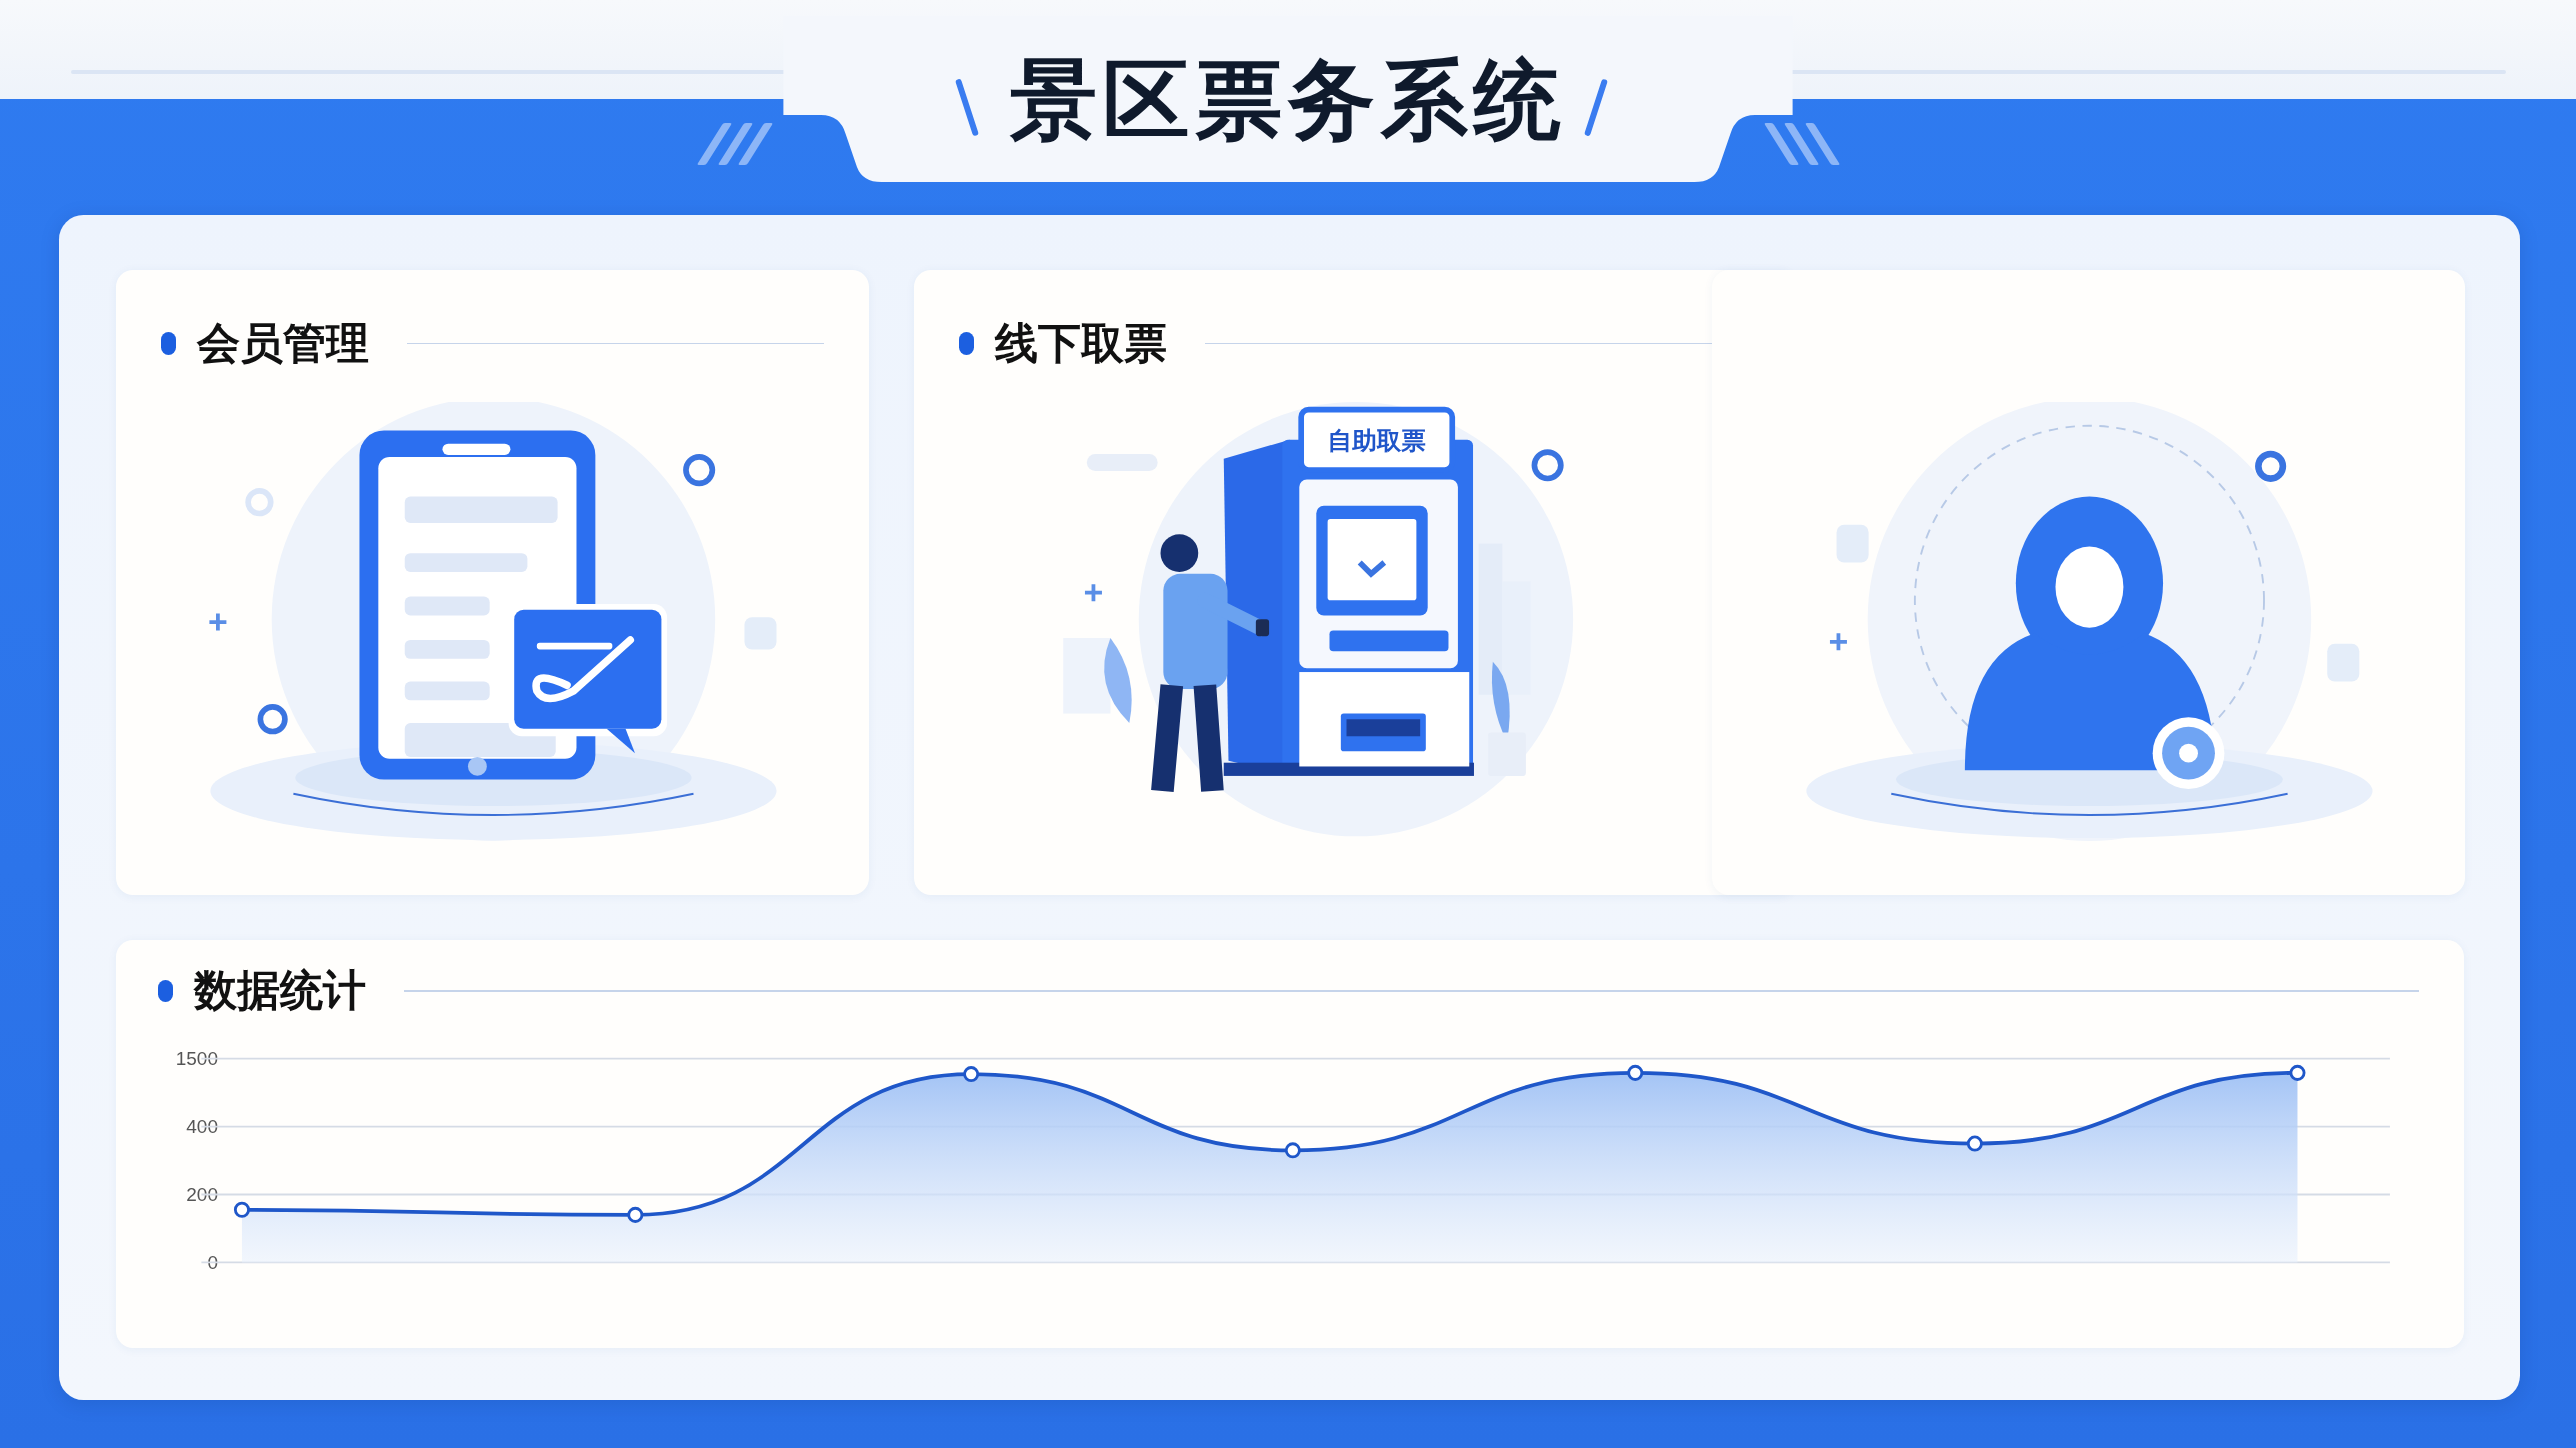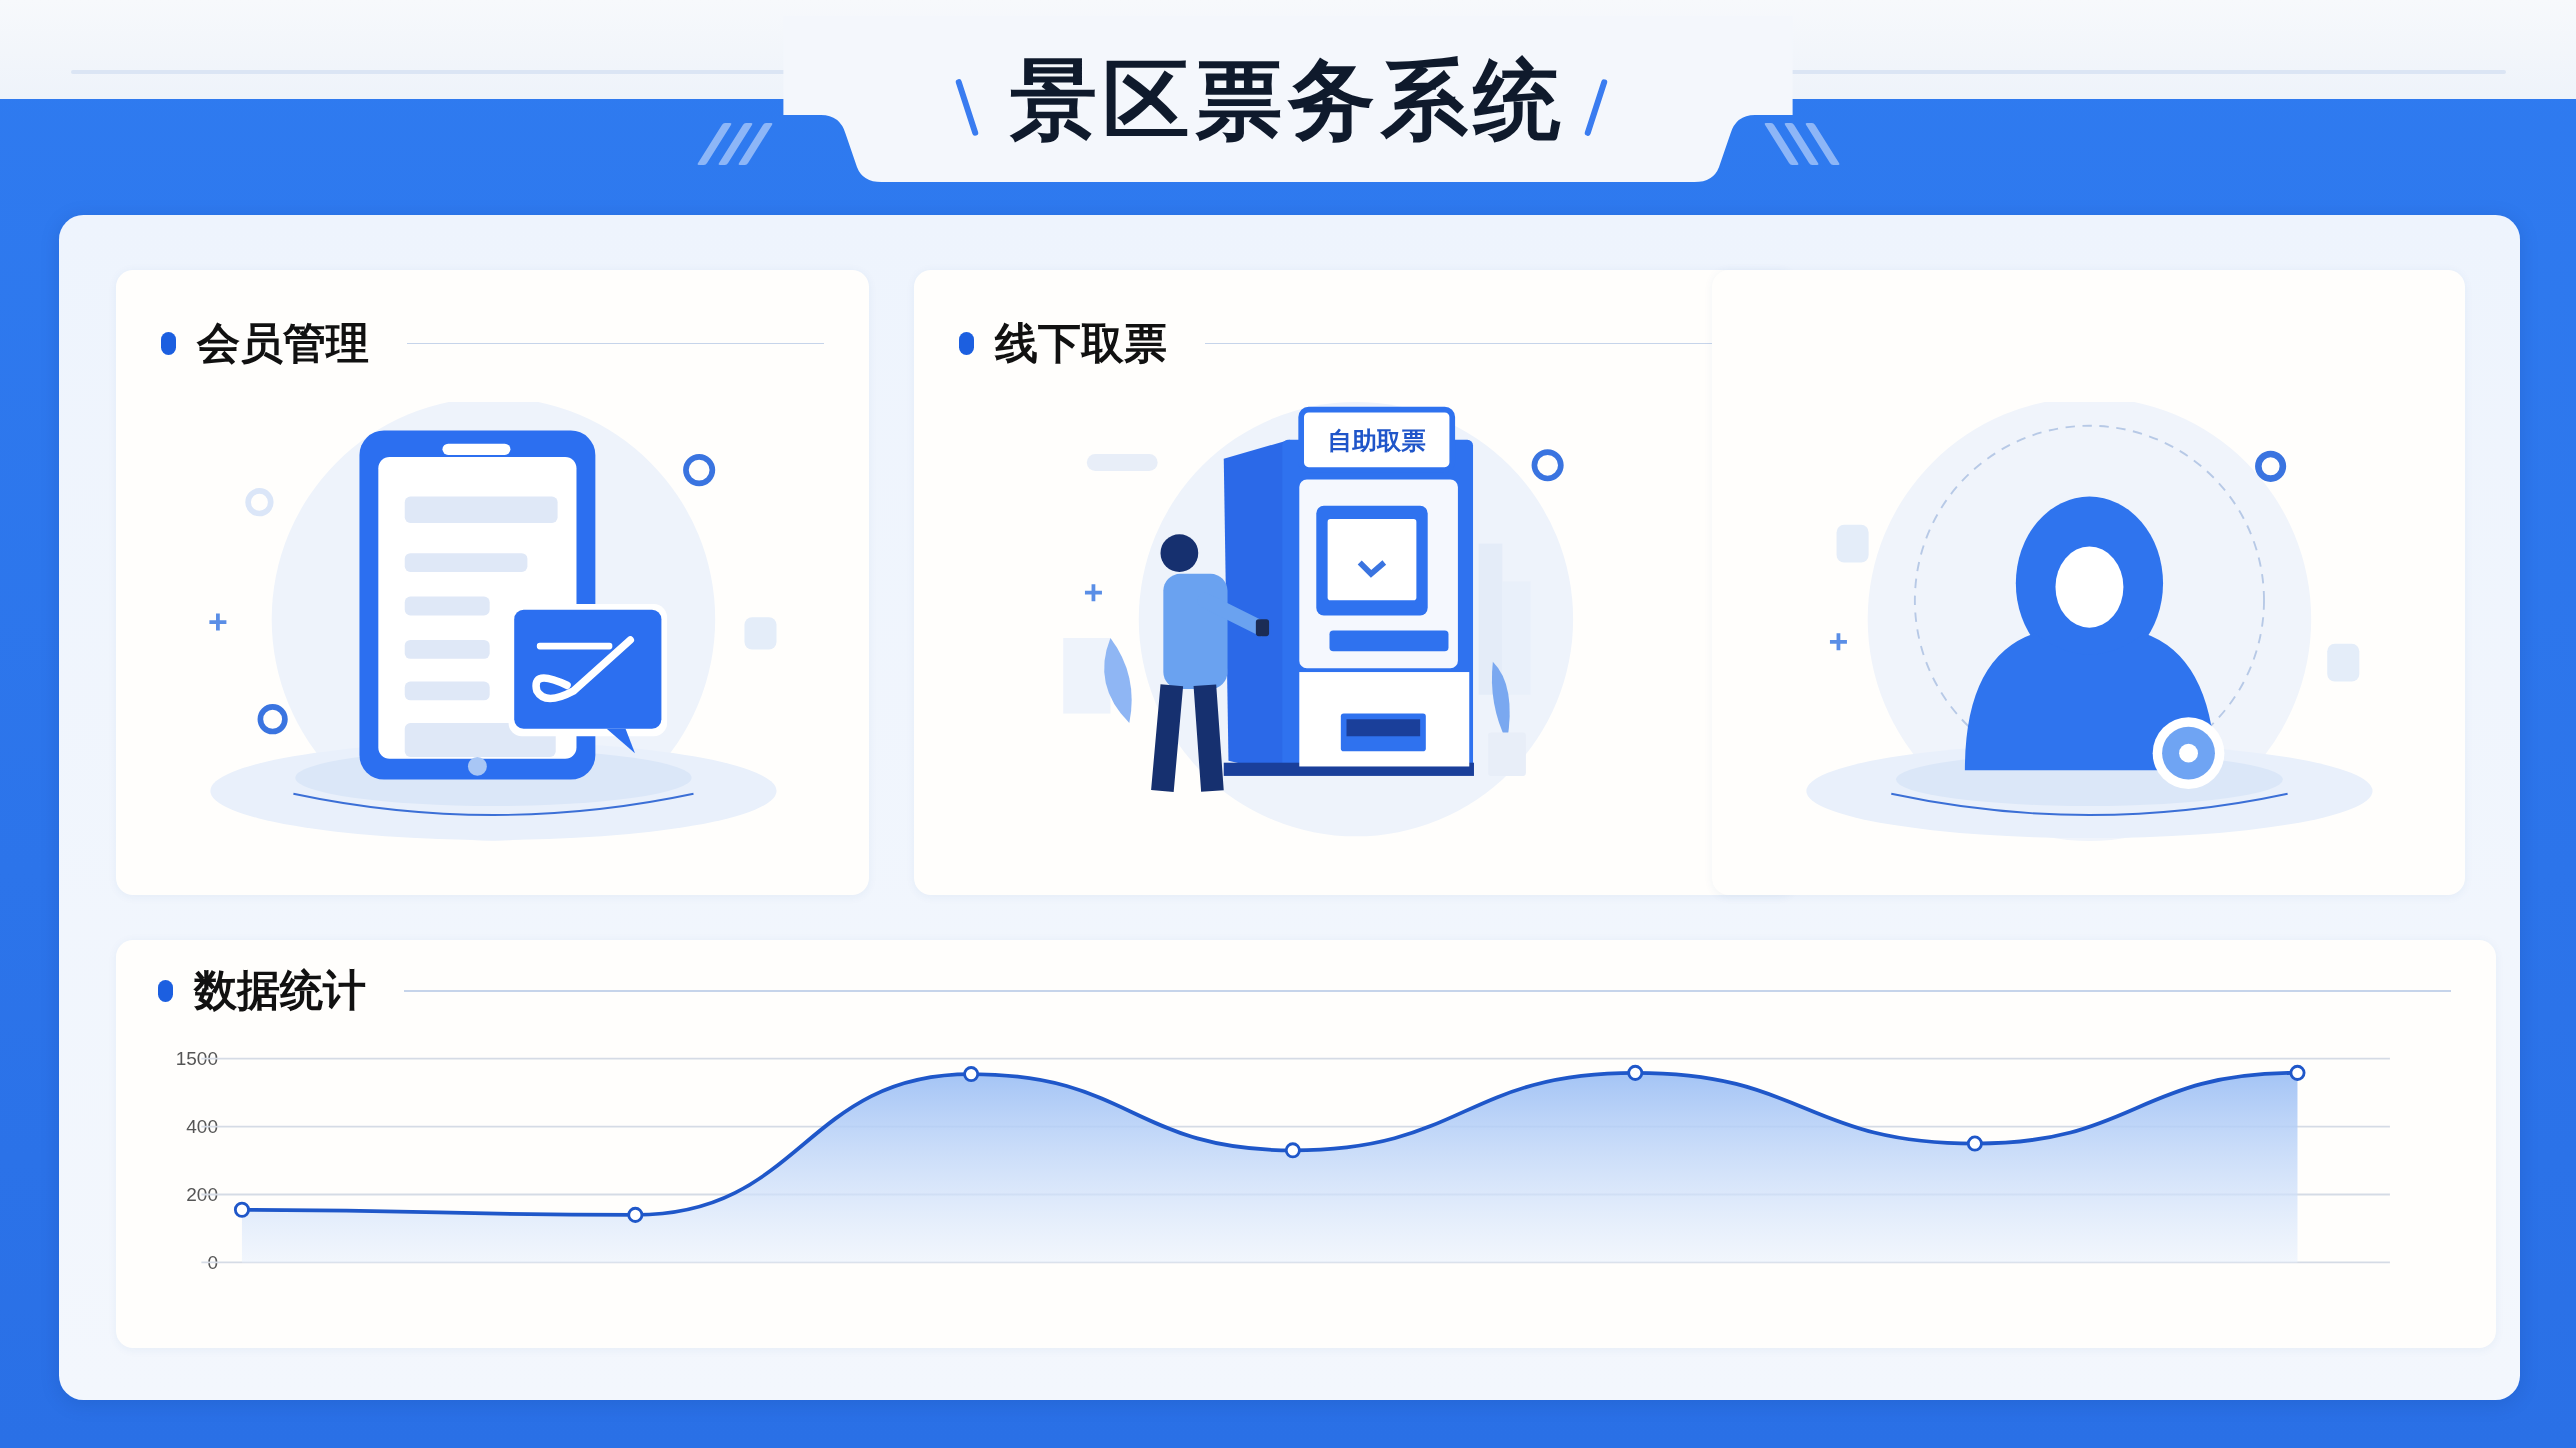--- a/index.html
+++ b/index.html
@@ -35,21 +35,21 @@
   .card {
     position:absolute; background:#fffefc; border-radius:17px;
     box-shadow:0 1.9px 9.4px rgba(40,80,160,0.06);
   }
   .card-head { position:absolute; left:45px; top:45px; right:45px; height:57px; display:flex; align-items:center; }
   .dot { width:15px; height:22.6px; border-radius:7.5px; background:#1c5fe0; margin-right:21px; flex:none; }
   .card-title { font-size:43px; font-weight:bold; color:#111; white-space:nowrap; }
   .head-line { flex:1; height:1.9px; background:#c6d4ea; margin-left:38px; }
   .illus { position:absolute; left:0; top:132px; width:100%; height:491px; }
 
-  .stats { left:57px; top:725px; width:2348px; height:408px;padding-left:32px; }
+  .stats { left:57px; top:725px; width:2348px; height:408px; }
   .chart { position:absolute; left:0; top:113px; width:2348px; height:283px; }
   .ytick { position:absolute; left:38px; width:64px; text-align:right; font-size:19px; color:#555; }
 </style>
 </head>
 <body>
 
 <div class="top-band"></div>
 <div class="top-line" style="left:71px;width:727px;"></div>
 <div class="top-line" style="left:1779px;width:727px;"></div>
 

